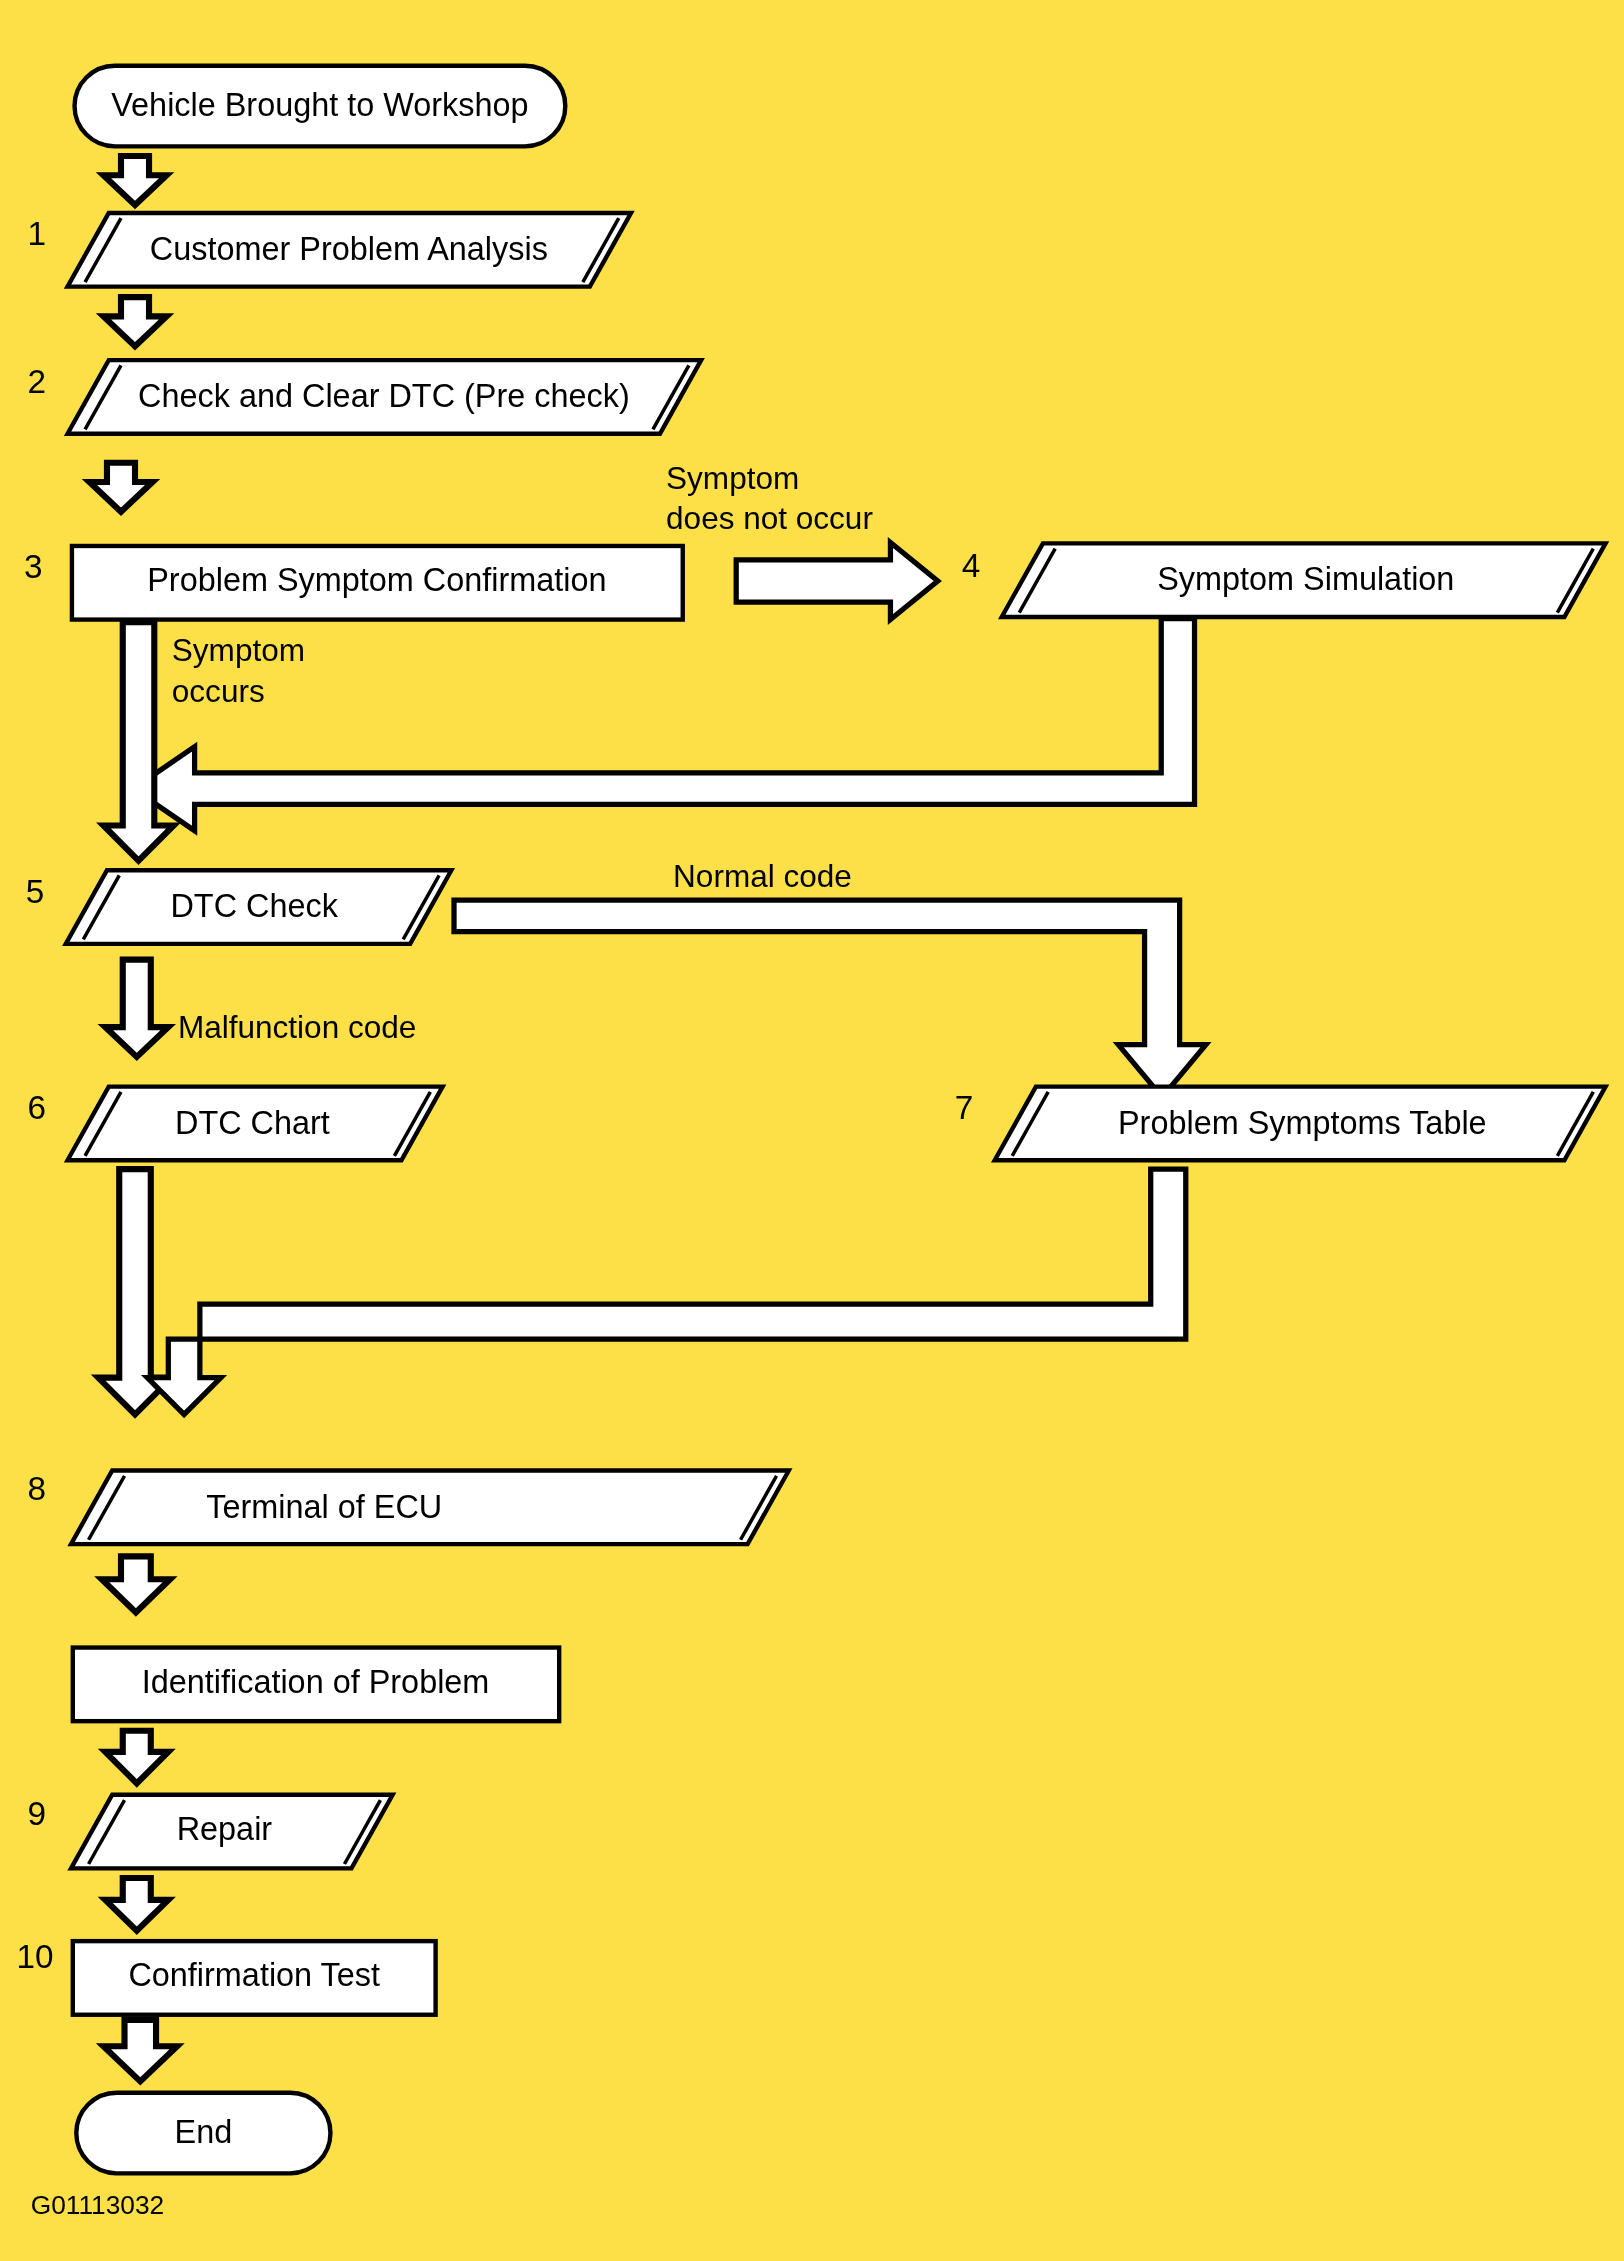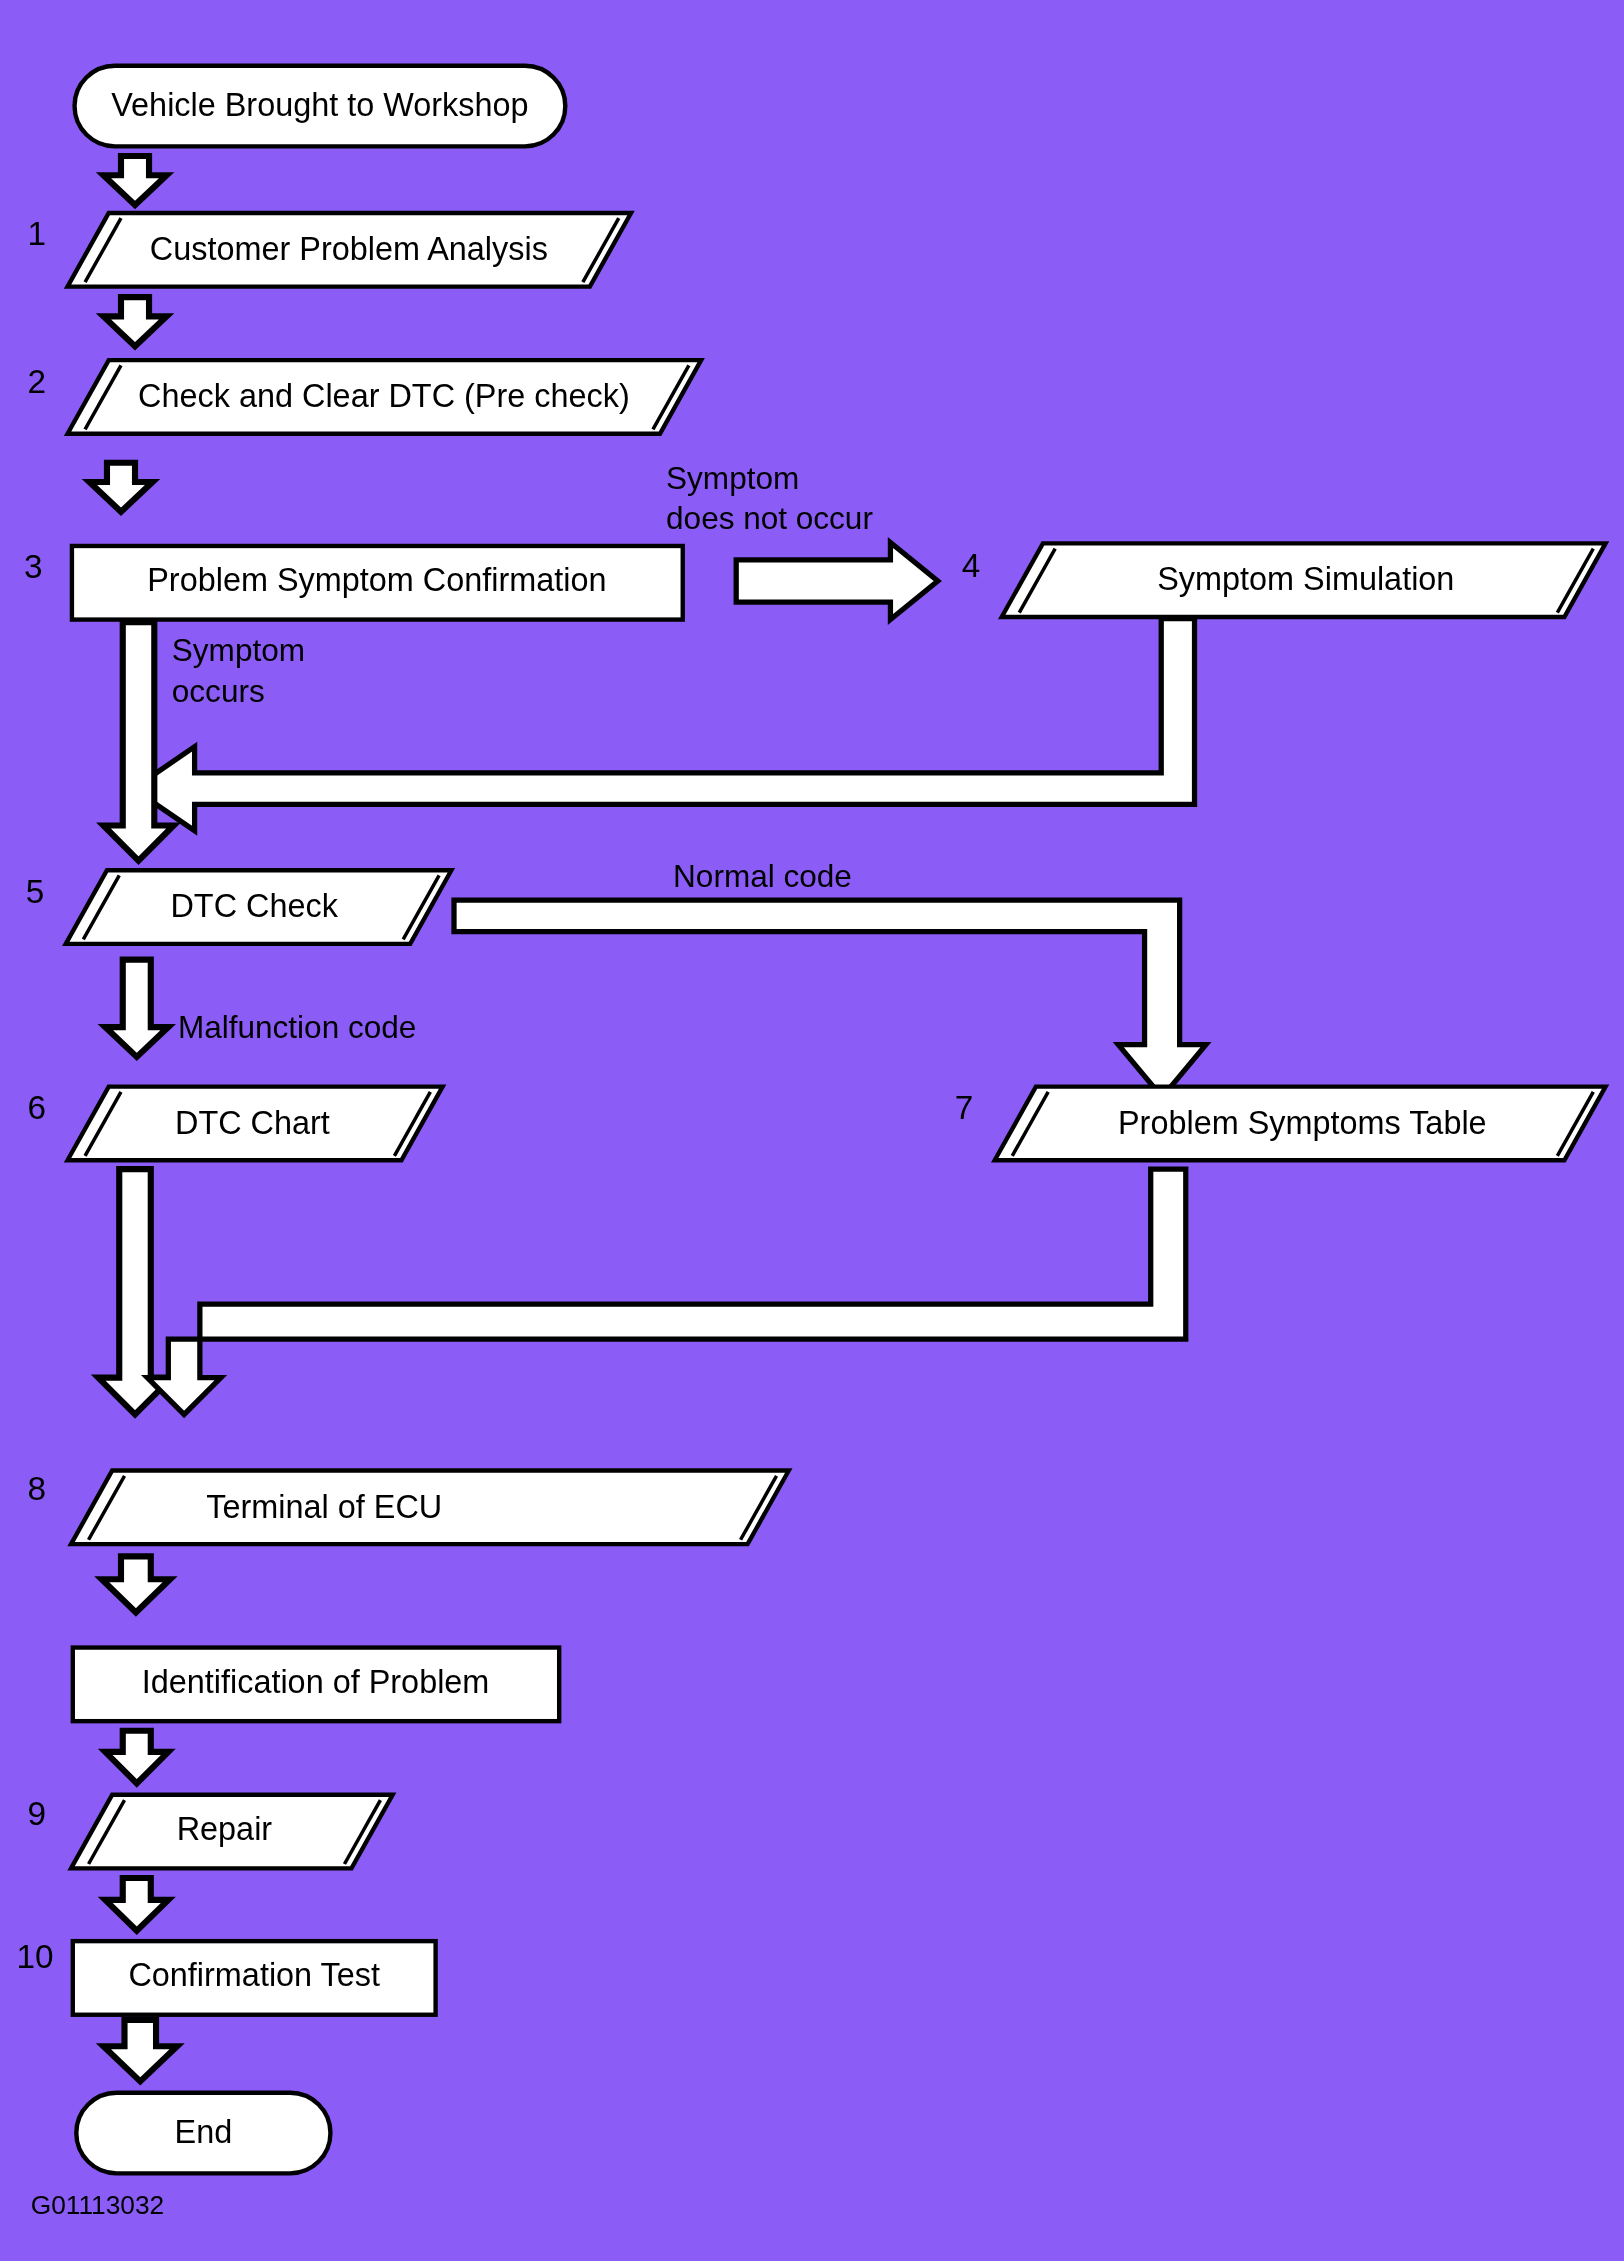--- a/index.html
+++ b/index.html
@@ -7,21 +7,21 @@
     padding: 0;
     background: #ffffff;
   }
   body {
     font-family: "Liberation Sans", sans-serif;
   }
   #page {
     position: relative;
     width: 1624px;
     height: 2261px;
-    background: #8b5cf6;
+    background: #fde047;
     overflow: hidden;
   }
   svg.flow {
     position: absolute;
     top: 0;
     left: 0;
     width: 1624px;
     height: 2261px;
   }
   .shape-outline {

